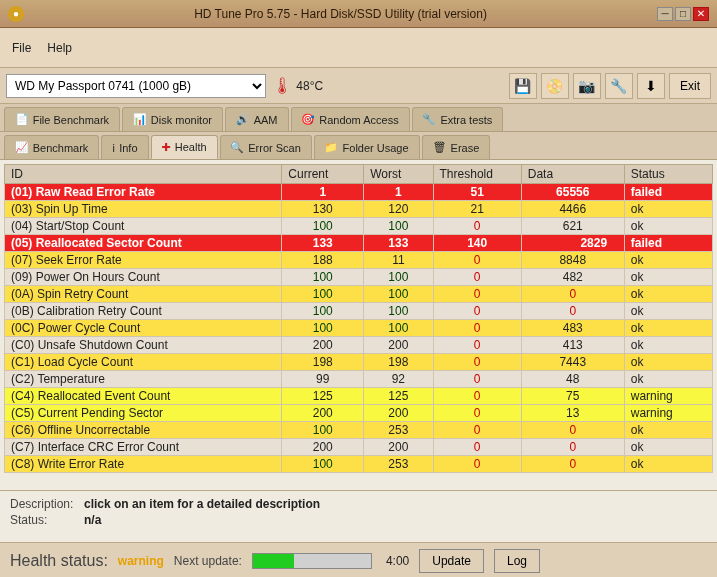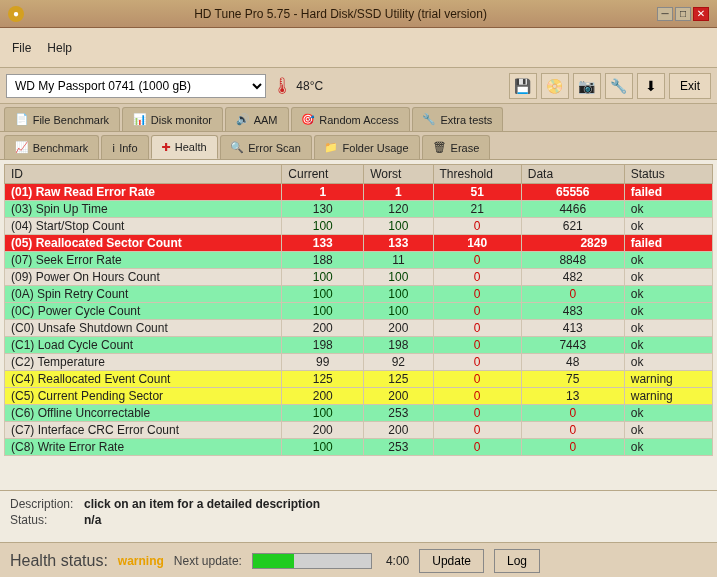--- a/index.html
+++ b/index.html
@@ -132,21 +132,21 @@
       font-weight: normal;
       color: #222;
     }
     .data-table td {
       border: 1px solid #d0c4b0;
       padding: 1px 6px;
       color: #222;
     }
     .data-table tr.failed td { background: #ee2222; color: white; font-weight: bold; }
     .data-table tr.warning td { background: #f8f840; color: #222; }
-    .data-table tr.normal td { background: #86efac; margin-left: 48px; }
+    .data-table tr.normal td { background: #fde047; margin-left: 48px; }
     .data-table tr.normal-alt td { background: #e8e0d4; }
     
     
     .desc-area {
       background: #f0ebe0;
       padding: 6px 10px;
       border-top: 1px solid #b8a888;
       min-height: 52px;
     }
     .desc-row { display: flex; gap: 4px; margin-bottom: 2px; font-size: 12px; }
@@ -334,20 +334,28 @@
             <td>ok</td>
           </tr>
           <tr class="normal">
             <td>(0A) Spin Retry Count</td>
             <td style="text-align: center; color: rgb(0, 68, 0);">100</td>
             <td style="text-align: center; color: rgb(0, 68, 0);">100</td>
             <td style="text-align: center; color: rgb(204, 0, 0);">0</td>
             <td style="text-align: center; color: rgb(204, 0, 0);">0</td>
             <td>ok</td>
           </tr>
+          <tr class="normal-alt">
+            <td>(0B) Calibration Retry Count</td>
+            <td style="text-align: center; color: rgb(0, 68, 0);">100</td>
+            <td style="text-align: center; color: rgb(0, 68, 0);">100</td>
+            <td style="text-align: center; color: rgb(204, 0, 0);">0</td>
+            <td style="text-align: center; color: rgb(204, 0, 0);">0</td>
+            <td>ok</td>
+          </tr>
           <tr class="normal">
             <td>(0C) Power Cycle Count</td>
             <td style="text-align: center; color: rgb(0, 68, 0);">100</td>
             <td style="text-align: center; color: rgb(0, 68, 0);">100</td>
             <td style="text-align: center; color: rgb(204, 0, 0);">0</td>
             <td style="text-align: center;">483</td>
             <td>ok</td>
           </tr>
           <tr class="normal-alt">
             <td>(C0) Unsafe Shutdown Count</td>

